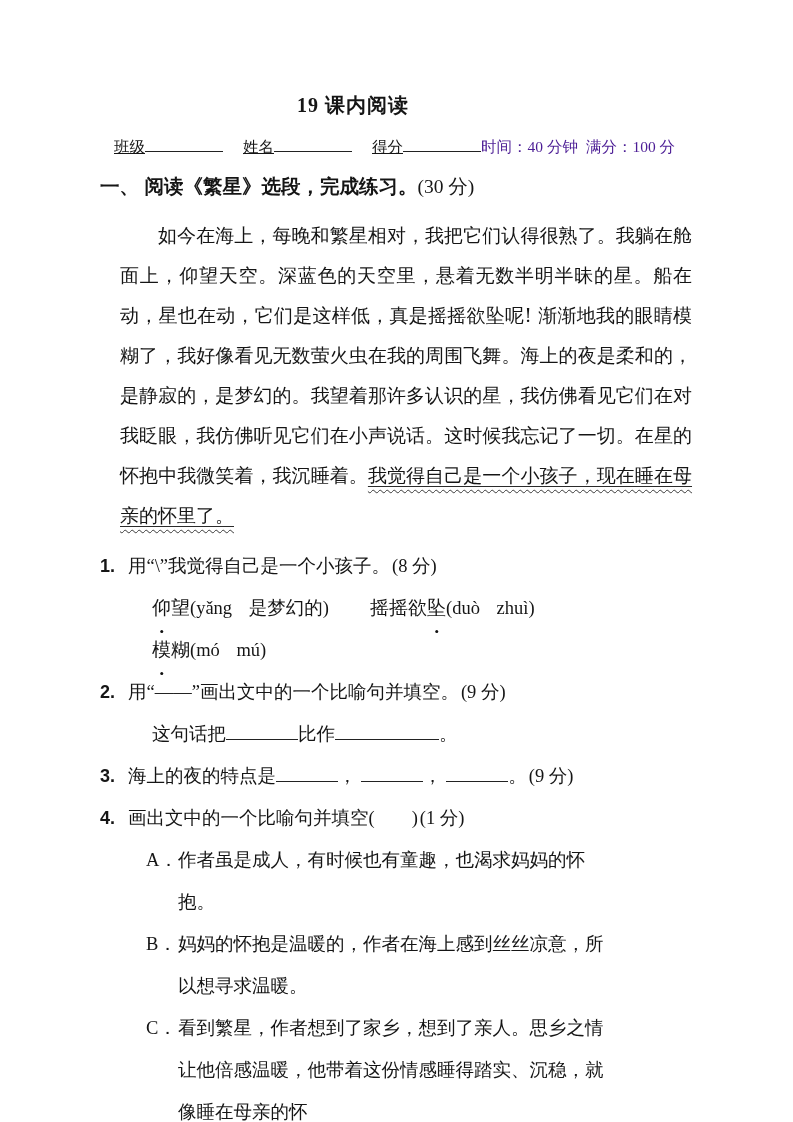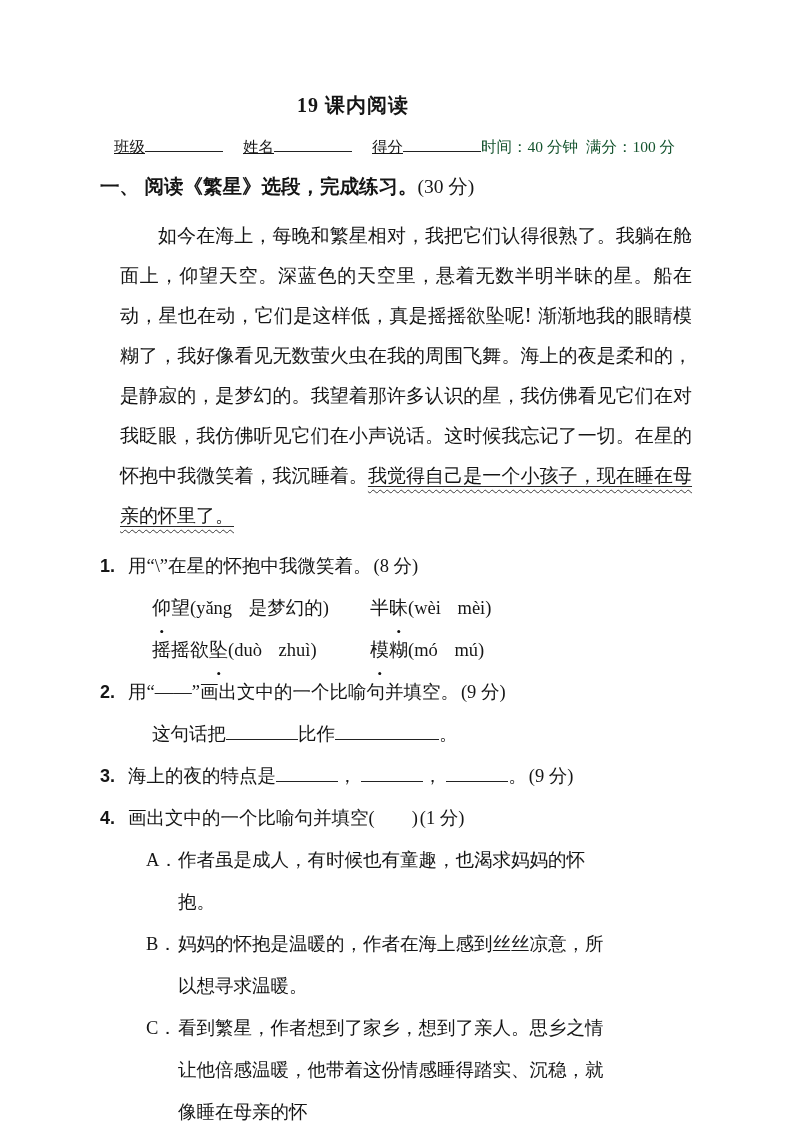--- a/index.html
+++ b/index.html
@@ -40,21 +40,21 @@
     display: inline-block;
     border-bottom: 1px solid #222;
     height: 15px;
     vertical-align: baseline;
   }
   .w78 { width: 78px; }
   .w72 { width: 72px; }
   .w104 { width: 104px; }
   .w62 { width: 62px; }
   .hdr-right { white-space: nowrap; }
-  .blue { color: #14532d; }
+  .blue { color: #4c1d95; }
   .hdr-right .sep { display: inline-block; width: 8px; }
   
   .section-heading {
     font-size: 19.5px;
     line-height: 40px;
     font-weight: 700;
     font-family: "Liberation Sans", "DejaVu Sans", sans-serif;
     margin-bottom: 8px;
   }
   .section-heading .score {
@@ -145,28 +145,25 @@
   </div>
 
   <p class="passage">
     <span>如今在海上，每晚和繁星相对，我把它们认得很熟了。我躺在舱面上，仰望天空。深蓝色的天空里，悬着无数半明半昧的星。船在动，星也在动，它们是这样低，真是摇摇欲坠呢! 渐渐地我的眼睛模糊了，我好像看见无数萤火虫在我的周围飞舞。海上的夜是柔和的，是静寂的，是梦幻的。我望着那许多认识的星，我仿佛看见它们在对我眨眼，我仿佛听见它们在小声说话。这时候我忘记了一切。在星的怀抱中我微笑着，我沉睡着。</span><span class="u-wavy"><span class="u-solid">我觉得自己是一个小孩子，现在睡在母亲的怀里了。</span></span>
   </p>
 
   <div class="questions">
 
     <div>
       <div class="q-line">
-        <span class="q-num">1.</span><span>用“\”在星的怀抱中我微笑着。</span><span class="q-score">(8 分)</span>
+        <span class="q-num">1.</span><span>用“\”我觉得自己是一个小孩子。</span><span class="q-score">(8 分)</span>
       </div>
       <div class="word-grid">
         <div class="word-item">
           <span class="cn"><span></span><span class="dot-char">仰</span><span>望</span></span><span class="pinyin">(yǎng 是梦幻的)</span>
-        </div>
-        <div class="word-item">
-          <span class="cn"><span>半</span><span class="dot-char">昧</span><span></span></span><span class="pinyin">(wèi mèi)</span>
         </div>
         <div class="word-item">
           <span class="cn"><span>摇摇欲</span><span class="dot-char">坠</span><span></span></span><span class="pinyin">(duò zhuì)</span>
         </div>
         <div class="word-item">
           <span class="cn"><span></span><span class="dot-char">模</span><span>糊</span></span><span class="pinyin">(mó mú)</span>
         </div>
       </div>
     </div>
 

